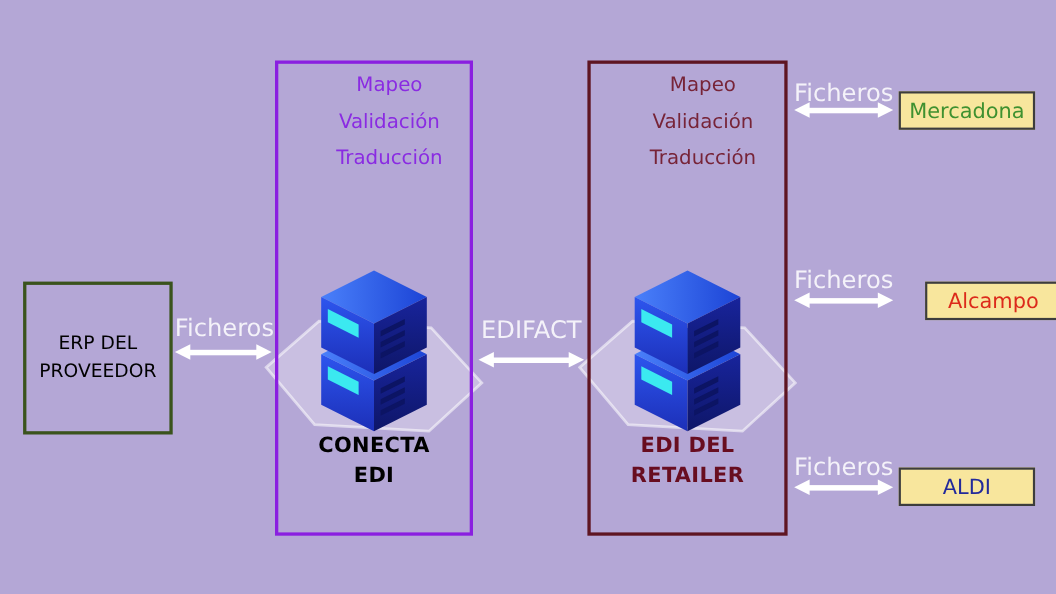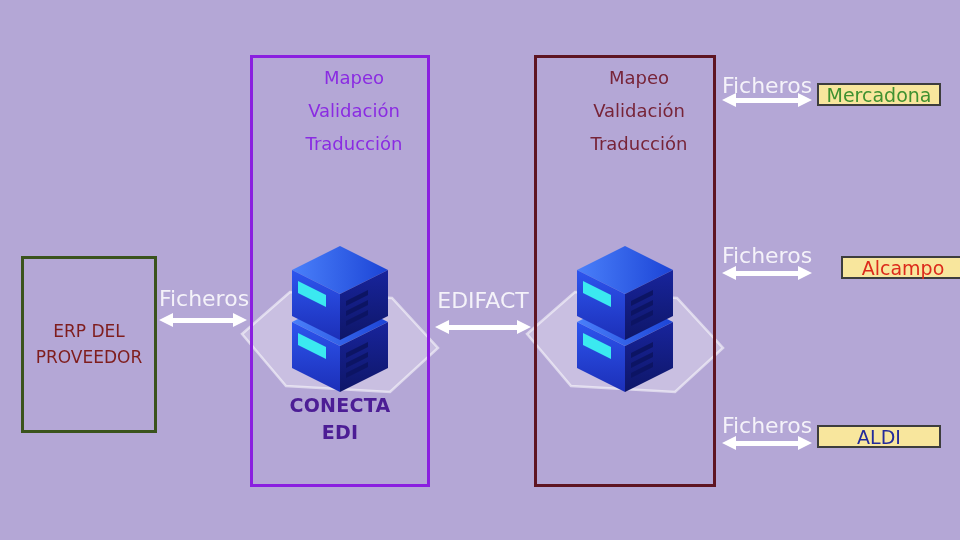--- a/index.html
+++ b/index.html
@@ -5,45 +5,45 @@
   html,body { margin:0; padding:0; }
   .canvas {
     position:relative; width:960px; height:540px; overflow:hidden;
     background:#b4a7d6;
     font-family:"DejaVu Sans","Liberation Sans",sans-serif;
   }
   .box { position:absolute; box-sizing:border-box; }
 
   
   .erp-box {
-    left:21px; top:256px; width:136px; height:177px;
+    left:21px; top:256px; width:136px; height:139px;
     border:3px solid #3a531d;
     display:flex; align-items:center; justify-content:center;
-    color:#7f1d1d; font-size:17px; line-height:1.5;
+    color:#000000; font-size:17px; line-height:1.5;
     text-align:center; white-space:pre-line;
   }
 
   
   .hub { position:absolute; box-sizing:border-box; }
   .hub.conecta  { left:250px; top:55px; width:180px; height:432px; border:3px solid #8a1fe0; }
   .hub.retailer { left:534px; top:55px; width:182px; height:432px; border:3px solid #5e1522; }
   .services {
     position:absolute; left:0; right:0; top:8px;
     display:flex; flex-direction:column; gap:9px;
     text-align:center; font-size:18px;margin-left:28px;
   }
   .conecta  .services { color:#8a2be2; }
   .retailer .services { color:#772438; }
   .services span { display:block; height:24px; line-height:24px; }
   .hub-title {
     position:absolute; left:0; right:0; top:334px;
     text-align:center; font-weight:bold; font-size:19px;
     line-height:1.4; white-space:pre-line; letter-spacing:0.3px;
   }
-  .conecta  .hub-title { color:#4c1d95; }
+  .conecta  .hub-title { color:#000000; }
   .retailer .hub-title { color:#680d20; }
 
   
   .flow-label {
     position:absolute; color:rgba(255,255,255,0.85);
     font-size:22px; text-align:center;
   }
   .arrow { position:absolute; height:5px; background:#ffffff; }
   .arrow::before,.arrow::after {
     content:""; position:absolute; top:-5px; width:0; height:0;
@@ -59,21 +59,21 @@
   #arrow-aldi    { left:735px; top:441px; width:64px; }
 
   #lbl-erp     { left:158px; top:286px; width:92px; }
   #lbl-edifact { left:426px; top:288px; width:114px;text-align:center; }
   #lbl-merc    { left:721px; top:73px;  width:92px; }
   #lbl-alc     { left:721px; top:243px; width:92px; }
   #lbl-aldi    { left:721px; top:413px; width:92px; }
 
   
   .retailer-chip {
-    position:absolute; left:817px; width:124px; height:23px;
+    position:absolute; left:817px; width:124px; height:35px;
     background:#f8e69d; border:2px solid #3d3d3d; box-sizing:border-box;
     display:flex; align-items:center; justify-content:center;
     font-size:19px; font-weight:500;
   }
   #chip-merc { top:83px; }
   #chip-alc  { top:256px;margin-left:24px; }
   #chip-aldi { top:425px; }
 
   .server-svg { position:absolute; }
   #server-conecta  { left:240px; top:232px; }
@@ -141,20 +141,22 @@
 
   <div id="lbl-edifact" class="flow-label">EDIFACT</div>
   <div id="arrow-edifact" class="arrow"></div>
 
   <div class="hub retailer">
     <div class="services">
       <span>Mapeo</span>
       <span>Validación</span>
       <span>Traducción</span>
     </div>
+    <div class="hub-title">EDI DEL
+RETAILER</div>
   </div>
 
   <div id="lbl-merc" class="flow-label">Ficheros</div>
   <div id="arrow-merc" class="arrow"></div>
   <div id="chip-merc" class="retailer-chip">
     <span style="color: rgb(63, 145, 48);">Mercadona</span>
   </div>
 
   <div id="lbl-alc" class="flow-label">Ficheros</div>
   <div id="arrow-alc" class="arrow"></div>

